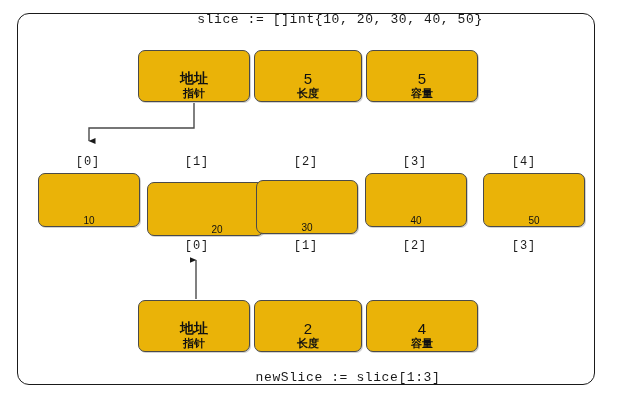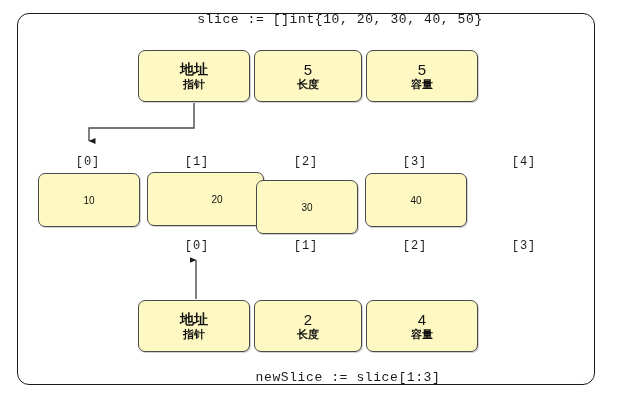--- a/index.html
+++ b/index.html
@@ -45,29 +45,29 @@
     text-align: center;
     width: 100%;
     left: 0;
   }
   .caption-top { top: 12px; padding-left: 29px; }
   .caption-bottom { top: 370px; padding-left: 37px; }
 
   
   .box {
     position: absolute;
-    background: #fef9c3;
+    background: #eab308;
     border: 1.5px solid #4a4a4a;
     border-radius: 7px;
     box-sizing: border-box;
     box-shadow: 1px 1px 0 rgba(0,0,0,0.18);
     display: flex;
     flex-direction: column;
     align-items: center;
-    justify-content: center;
+    justify-content: flex-end;
     color: #111111;
   }
 
   
   .hdr-box { height: 52px; }
   .hdr-main {
     font-size: 14px;
     line-height: 17px;
     font-family: "DejaVu Sans", sans-serif;
     font-weight: 600;
@@ -135,23 +135,24 @@
     <span class="hdr-sub">容量</span>
   </div>
 
   <div class="idx" style="left:43px; top:155px; width:90px;">[0]</div>
   <div class="idx" style="left:152px; top:155px; width:90px;">[1]</div>
   <div class="idx" style="left:261px; top:155px; width:90px;">[2]</div>
   <div class="idx" style="left:370px; top:155px; width:90px;">[3]</div>
   <div class="idx" style="left:479px; top:155px; width:90px;">[4]</div>
 
   <div class="box cell" style="left:38px;  top:173px; width:102px;">10</div>
-  <div class="box cell" style="left:147px; top:172px; width:117px;padding-left:23px;">20</div>
+  <div class="box cell" style="left:147px; top:182px; width:117px;padding-left:23px;">20</div>
   <div class="box cell" style="left:256px; top:180px; width:102px;">30</div>
   <div class="box cell" style="left:365px; top:173px; width:102px;">40</div>
+  <div class="box cell" style="left:483px; top:173px; width:102px;">50</div>
 
   <div class="idx" style="left:152px; top:239px; width:90px;">[0]</div>
   <div class="idx" style="left:261px; top:239px; width:90px;">[1]</div>
   <div class="idx" style="left:370px; top:239px; width:90px;">[2]</div>
   <div class="idx" style="left:479px; top:239px; width:90px;">[3]</div>
 
   <div class="box hdr-box" style="left:138px; top:300px; width:112px;">
     <span class="hdr-main">地址</span>
     <span class="hdr-sub">指针</span>
   </div>

